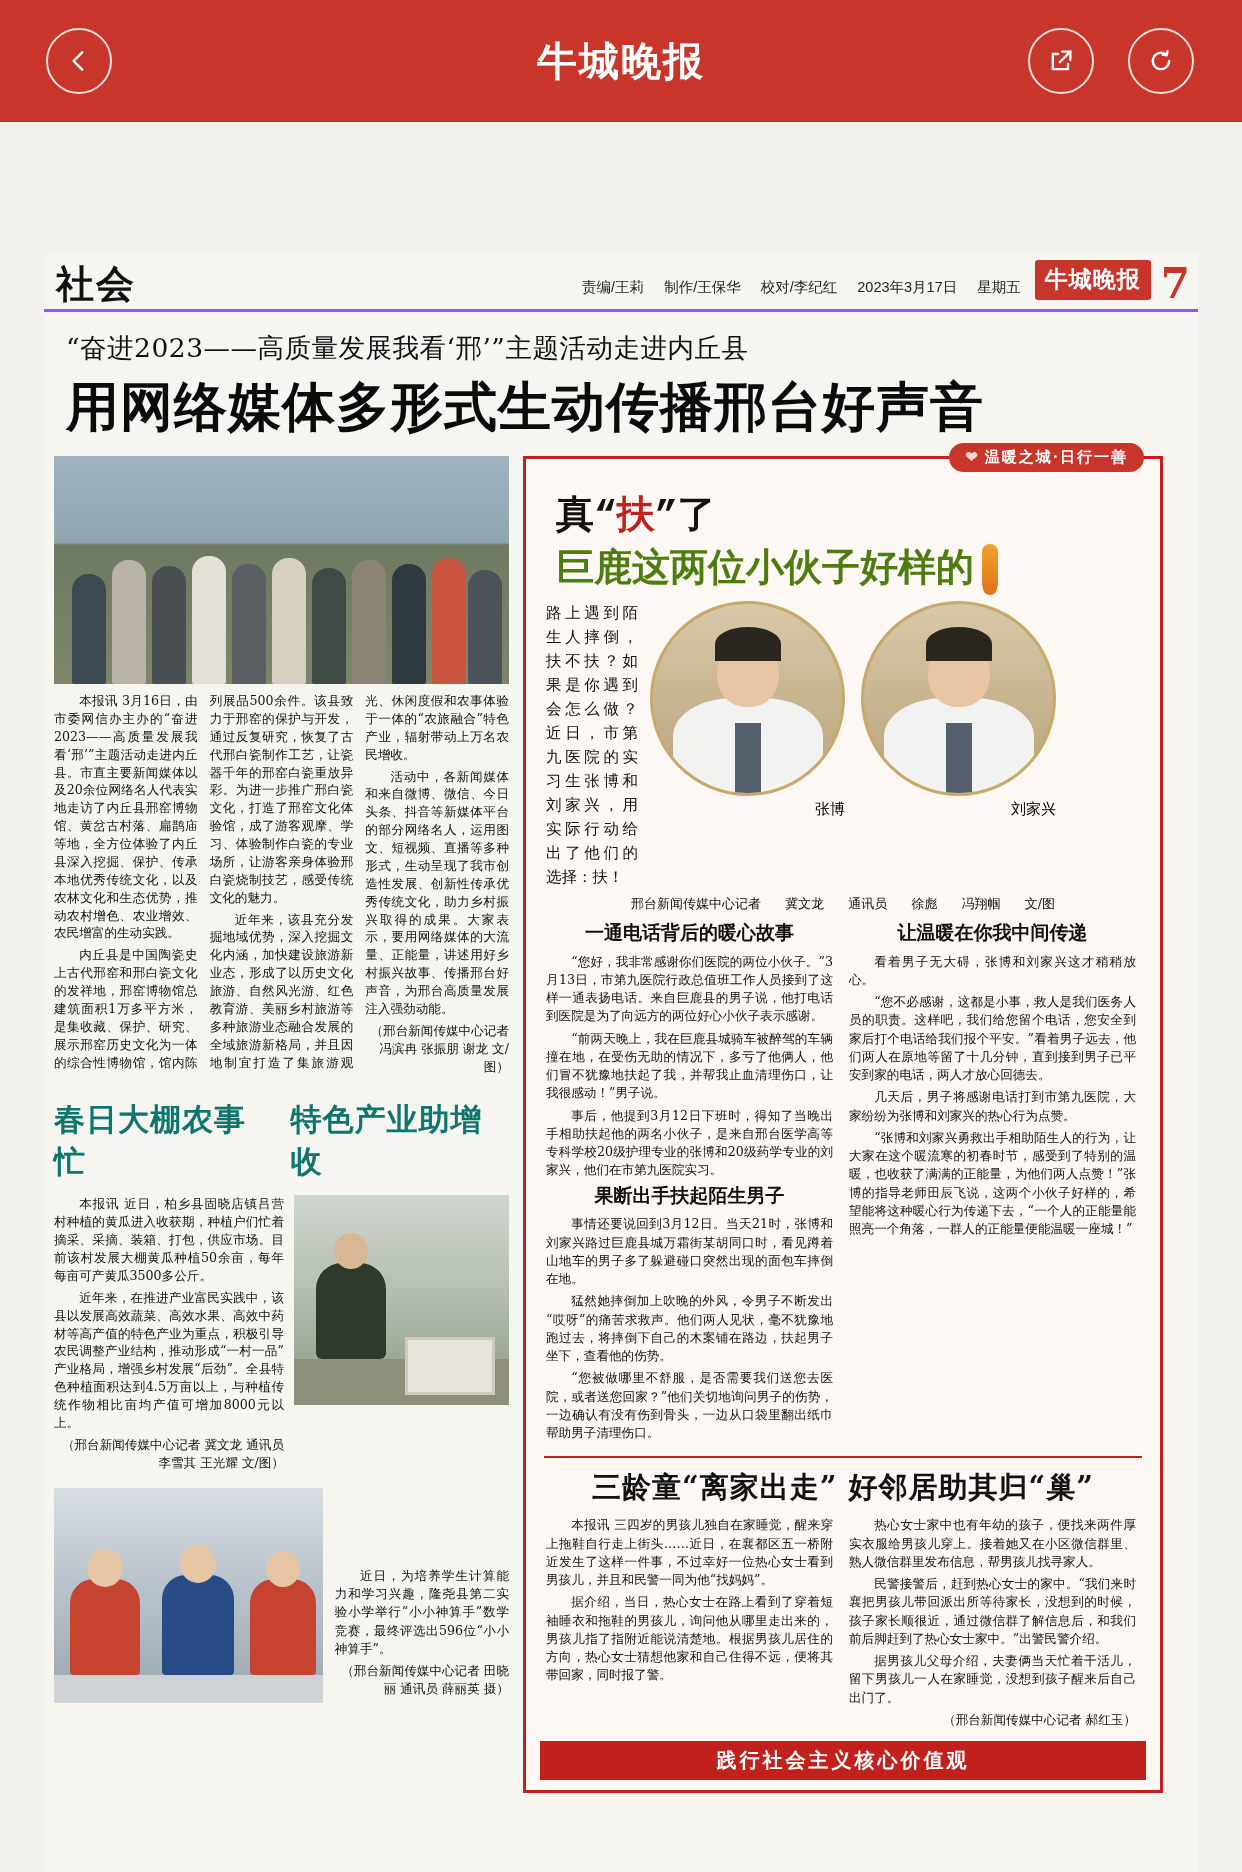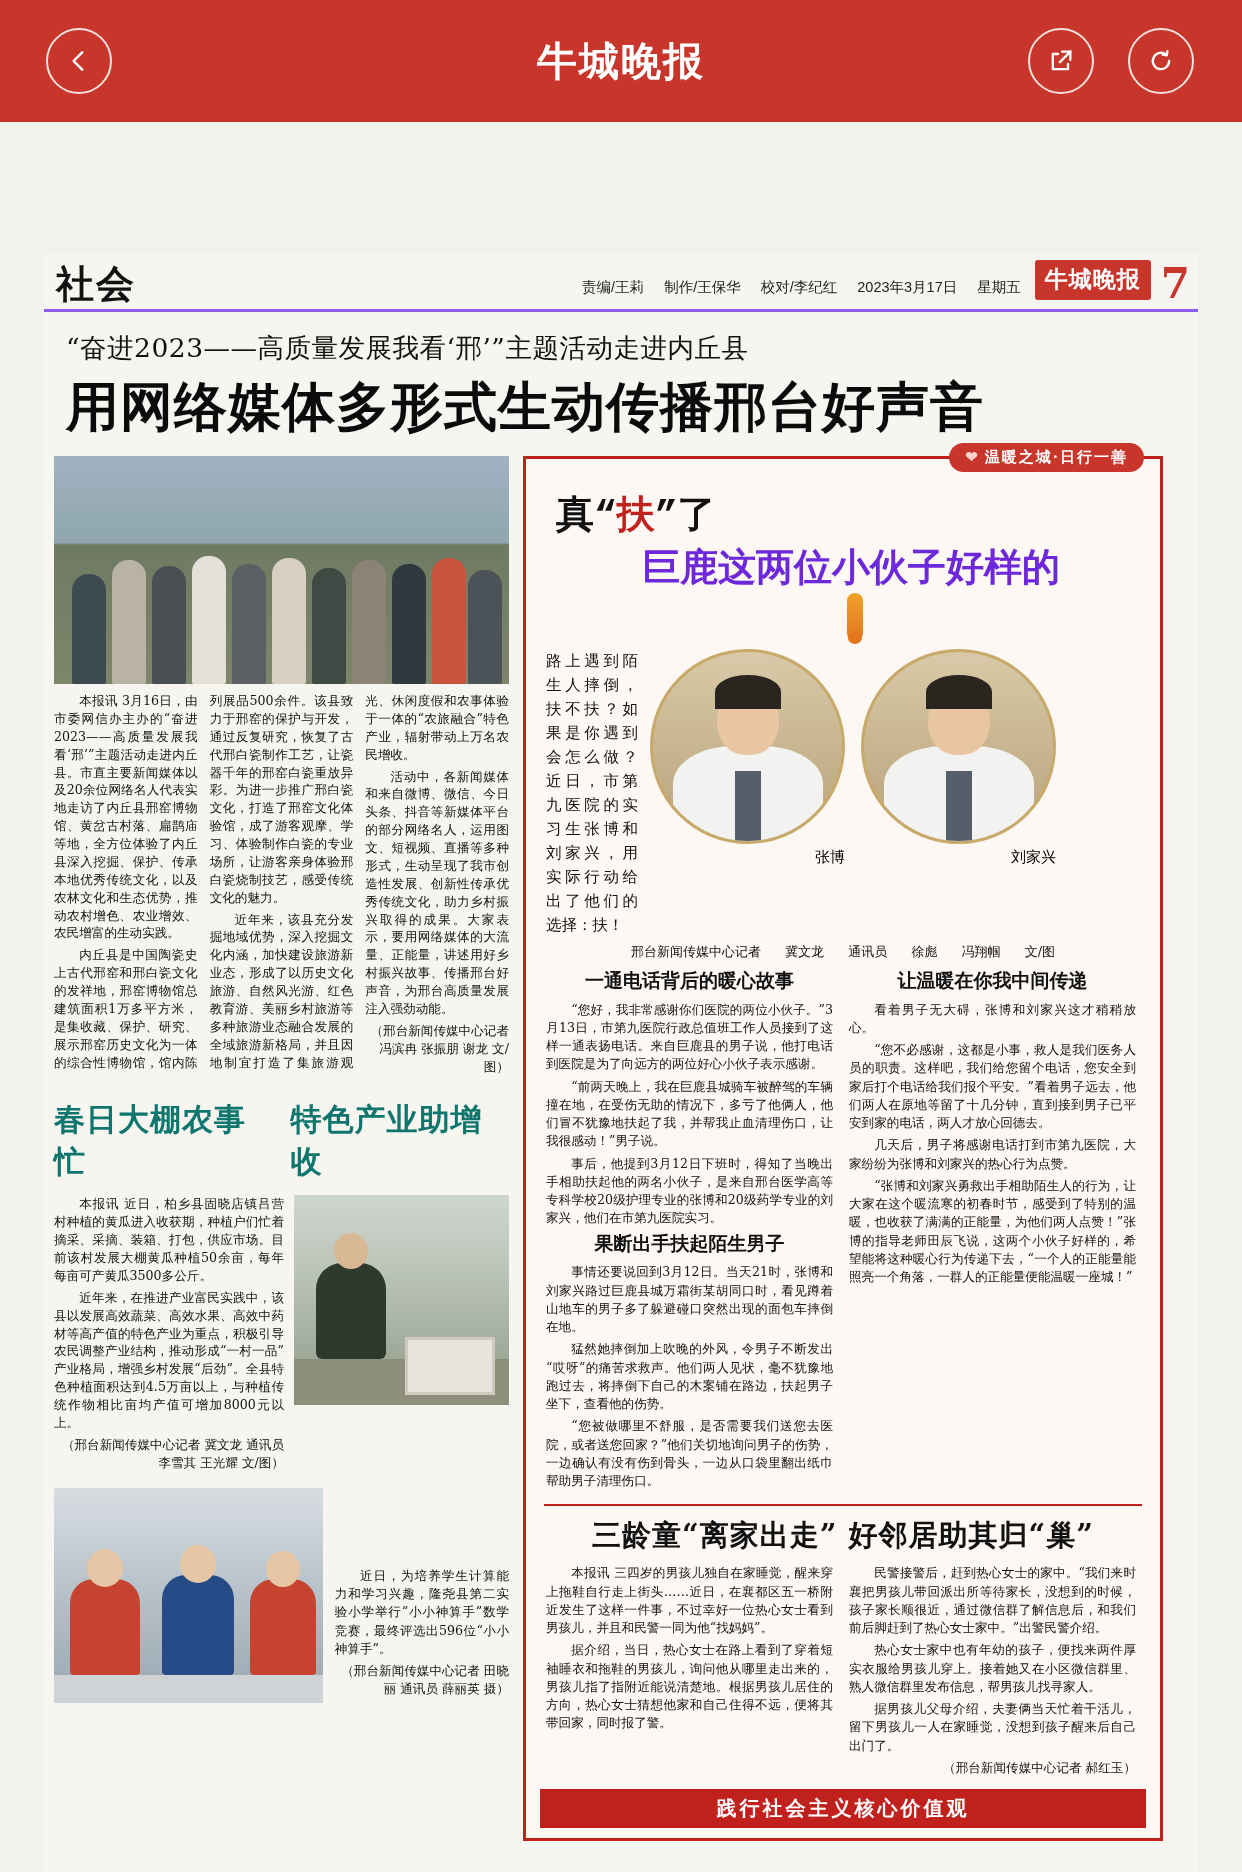--- a/index.html
+++ b/index.html
@@ -147,21 +147,21 @@
     font-family: "DejaVu Serif", serif;
   }
   .ribbon .heart { color: #ffd2cd; margin-right: 5px;}
   .feat-title1 {
     font-family:Liberation Mono, monospace; font-size: 38px; font-weight: bold;
     color:#111; margin: 14px 0 2px 16px;
   }
   .feat-title1 .red { color:#c0211c; }
   .feat-title2 {
     font-family:"DejaVu Serif", serif; font-size: 38px; font-weight:bold;
-    color:#6d28d9; margin: 0 0 8px 16px; display:flex; align-items:center;flex-direction:column;
+    color:#4d7c0f; margin: 0 0 8px 16px; display:flex; align-items:center;
   }
   .excl {
     display:inline-block; width: 16px; height: 48px; margin-left: 8px;
     background: linear-gradient(180deg,#f0a12a,#e2761d);
     border-radius: 8px; position: relative;
   }
   .excl::after{
     content:""; position:absolute; bottom:-3px; left:1px; width:14px;height:12px;
     border-radius:50%; background:#e2761d;
   }
@@ -394,22 +394,22 @@
         <div class="divider"></div>
 
         <div class="feat-title3">三龄童“离家出走” 好邻居助其归“巢”</div>
 
         <div class="feat-cols">
           <div class="fcol">
             <p>本报讯  三四岁的男孩儿独自在家睡觉，醒来穿上拖鞋自行走上街头……近日，在襄都区五一桥附近发生了这样一件事，不过幸好一位热心女士看到男孩儿，并且和民警一同为他“找妈妈”。</p>
             <p>据介绍，当日，热心女士在路上看到了穿着短袖睡衣和拖鞋的男孩儿，询问他从哪里走出来的，男孩儿指了指附近能说清楚地。根据男孩儿居住的方向，热心女士猜想他家和自己住得不远，便将其带回家，同时报了警。</p>
           </div>
           <div class="fcol">
+            <p>热心女士家中也有年幼的孩子，便找来两件厚实衣服给男孩儿穿上。接着她又在小区微信群里、熟人微信群里发布信息，帮男孩儿找寻家人。</p>
             <p>民警接警后，赶到热心女士的家中。“我们来时襄把男孩儿带回派出所等待家长，没想到的时候，孩子家长顺很近，通过微信群了解信息后，和我们前后脚赶到了热心女士家中。”出警民警介绍。</p>
-            <p>热心女士家中也有年幼的孩子，便找来两件厚实衣服给男孩儿穿上。接着她又在小区微信群里、熟人微信群里发布信息，帮男孩儿找寻家人。</p>
             <p>据男孩儿父母介绍，夫妻俩当天忙着干活儿，留下男孩儿一人在家睡觉，没想到孩子醒来后自己出门了。</p>
             <p class="sig">（邢台新闻传媒中心记者  郝红玉）</p>
           </div>
         </div>
 
         <div class="slogan">践行社会主义核心价值观</div>
       </div>
     </div>
 
   </div>

